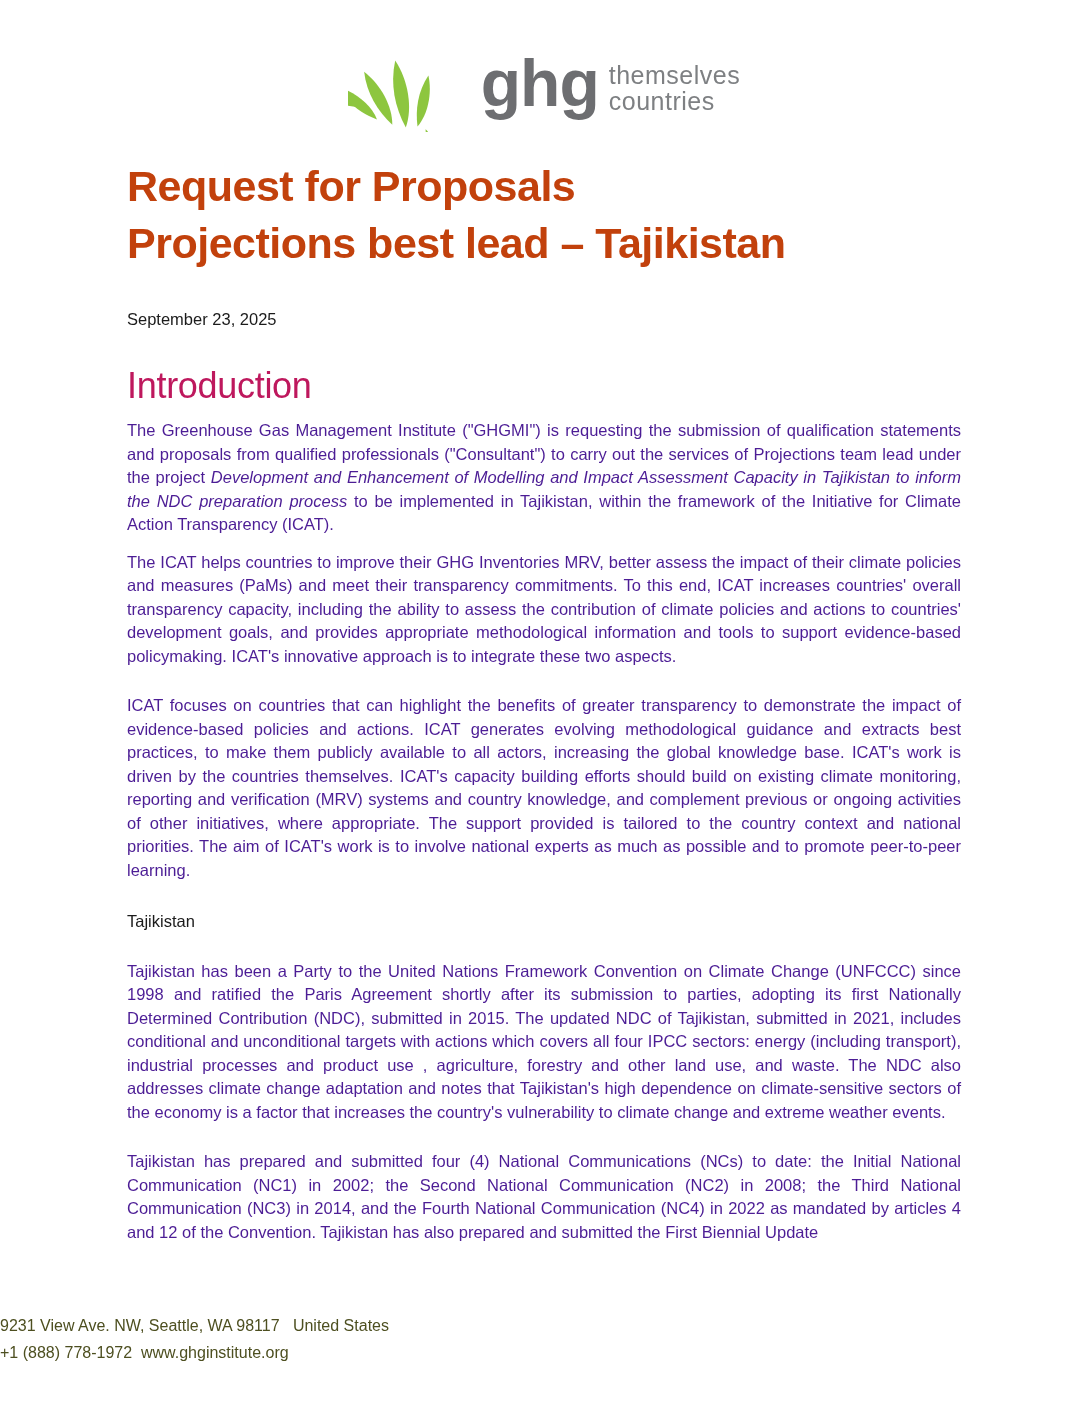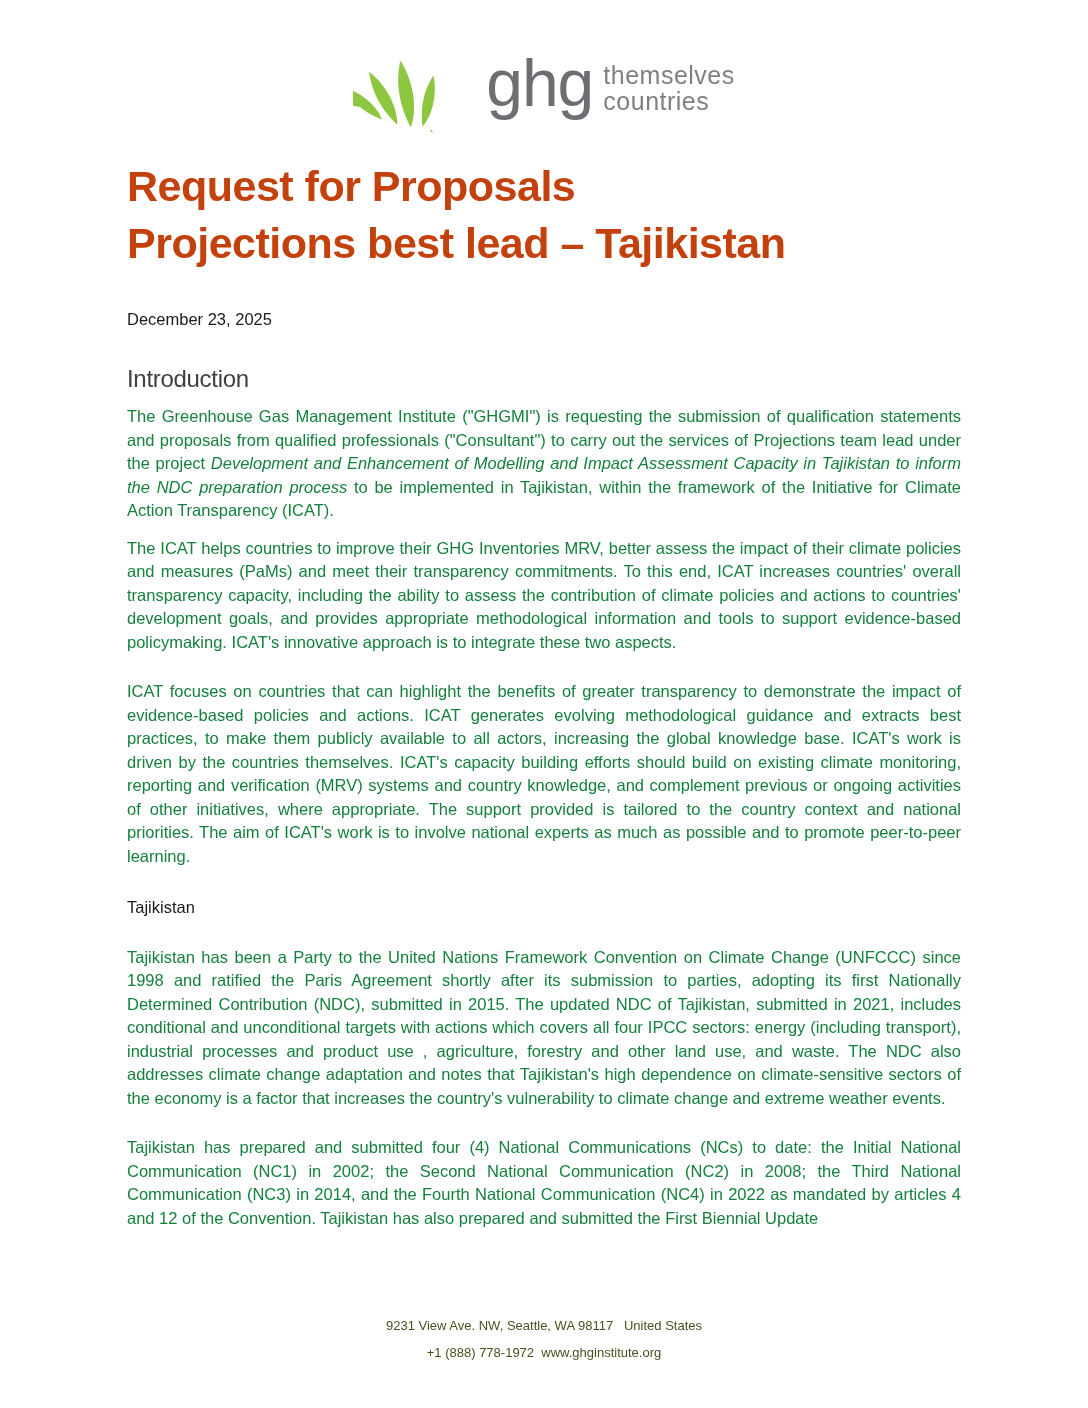--- a/index.html
+++ b/index.html
@@ -27,21 +27,21 @@
     align-items: flex-start;
     height: 92px;
   }
   .logo-leaves {
     width: 112px;
     height: 90px;
     flex: 0 0 auto;
   }
   .logo-wordmark {
     font-size: 66px;
-    font-weight: 400;
+    font-weight: 700;
     line-height: 0.9;
     letter-spacing: -1px;
     color: #6d6e71;
     margin-left: 21px;
     padding-top: 12px;
   }
   .logo-tagline {
     margin-left: 10px;
     padding-top: 20px;
     font-size: 25px;
@@ -62,49 +62,49 @@
   .doc-title span { display: block; }
   .doc-date {
     margin: 38px 0 0 0;
     font-size: 16.5px;
     color: #1b1b1b;
   }
 
   
   .section-heading {
     margin: 36px 0 12px 0;
-    font-size: 24px;
+    font-size: 36px;
     font-weight: 400;
-    color: #404040;
+    color: #be185d;
     letter-spacing: -0.3px;
   }
   p.body-par {
     margin: 0 0 14px 0;
     font-size: 16.5px;
     line-height: 23.5px;
     text-align: justify;
-    color: #15803d;
+    color: #4c1d95;
   }
   p.body-par.gap-before { margin-top: 26px; }
   .subheading-italic {
     margin: 28px 0 0 0;
     font-size: 16.5px;
     line-height: 23.5px;
     color: #1b1b1b;
   }
   em { font-style: italic; }
 
   
   .doc-footer {
     position: absolute;
     left: 0;
     right: 0;
     bottom: 42px;
-    text-align: center;
-    font-size: 13px;
+    text-align: left;
+    font-size: 16px;
     line-height: 27px;
     color: #4d4f20;
   }
 </style>
 </head>
 <body>
 
 <div class="page">
 
   <div class="logo-row">
@@ -135,21 +135,21 @@
       <div>themselves</div>
       <div>countries</div>
     </div>
   </div>
 
   <h1 class="doc-title">
     <span>Request for Proposals</span>
     <span>Projections best lead – Tajikistan</span>
   </h1>
 
-  <p class="doc-date">December 23, 2025</p>
+  <p class="doc-date">September 23, 2025</p>
 
   <h2 class="section-heading">Introduction</h2>
 
   <p class="body-par"><span>The Greenhouse Gas Management Institute ("GHGMI") is requesting the submission of qualification statements and proposals from qualified professionals ("Consultant") to carry out the services of Projections team lead under the project </span><em>Development and Enhancement of Modelling and Impact Assessment Capacity in Tajikistan to inform the NDC preparation process</em><span> to be implemented in Tajikistan, within the framework of the Initiative for Climate Action Transparency (ICAT).</span></p>
 
   <p class="body-par">The ICAT helps countries to improve their GHG Inventories MRV, better assess the impact of their climate policies and measures (PaMs) and meet their transparency commitments. To this end, ICAT increases countries' overall transparency capacity, including the ability to assess the contribution of climate policies and actions to countries' development goals, and provides appropriate methodological information and tools to support evidence-based policymaking. ICAT's innovative approach is to integrate these two aspects.</p>
 
   <p class="body-par gap-before">ICAT focuses on countries that can highlight the benefits of greater transparency to demonstrate the impact of evidence-based policies and actions. ICAT generates evolving methodological guidance and extracts best practices, to make them publicly available to all actors, increasing the global knowledge base. ICAT's work is driven by the countries themselves. ICAT's capacity building efforts should build on existing climate monitoring, reporting and verification (MRV) systems and country knowledge, and complement previous or ongoing activities of other initiatives, where appropriate. The support provided is tailored to the country context and national priorities. The aim of ICAT's work is to involve national experts as much as possible and to promote peer-to-peer learning.</p>
 
   <p class="subheading-italic">Tajikistan</p>

